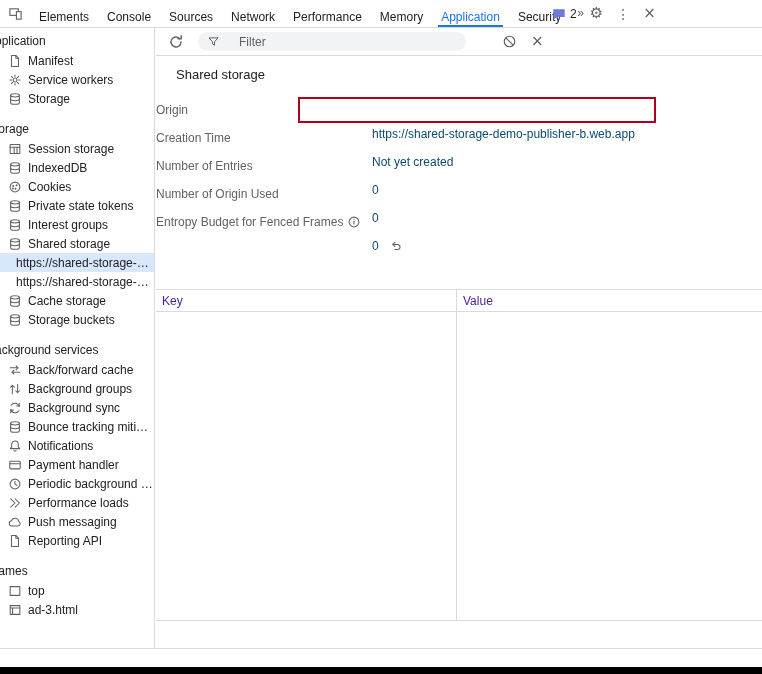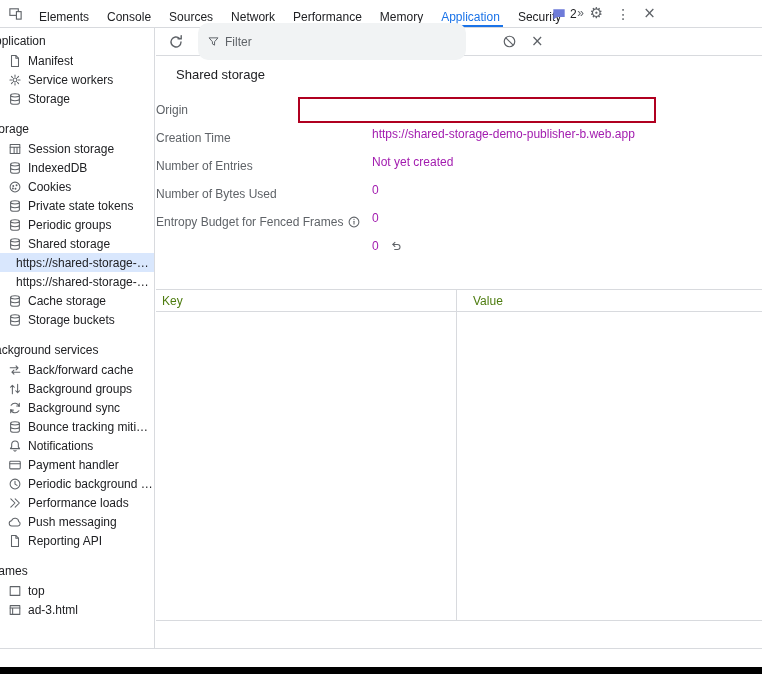--- a/index.html
+++ b/index.html
@@ -31,41 +31,41 @@
   .tree-item{height:19px;display:flex;align-items:center;gap:5px;padding-left:8px;white-space:nowrap;}
   .tree-item .icon{width:15px;flex:none;}
   .tree-item.child{padding-left:16px;}
   .tree-item.selected{background:var(--selbg,#d9e7fd);}
   .tree-item .lbl{overflow:hidden;text-overflow:ellipsis;}
 
   
   .panel{position:absolute;top:28px;left:156px;width:606px;height:620px;background:#fff;}
   .panel-toolbar{height:27px;border-bottom:1px solid #d8dade;display:flex;align-items:center;
                  gap:14px;padding-left:12px;}
-  .filter-pill{display:flex;align-items:center;gap:5px;background:#f1f3f4;border-radius:10px;
-               height:37px;width:250px;padding:0 9px;}
+  .filter-pill{display:flex;align-items:center;gap:19px;background:#f1f3f4;border-radius:10px;
+               height:19px;width:250px;padding:0 9px;}
   .filter-pill input{border:none;background:transparent;outline:none;font:inherit;color:#202124;width:100%;padding:0;}
   .filter-pill input::placeholder{color:#5f6368;}
   .tb-spacer{width:8px;}
   .panel-title{margin:11px 0 0 20px;font-size:13px;font-weight:400;height:23px;}
 
   .fields{margin-top:6px;}
   .field-row{height:28px;display:flex;align-items:center;}
   .field-label{width:206px;flex:none;display:flex;align-items:center;gap:4px;
                color:#5f6368;white-space:nowrap;}
-  .field-value{margin-left:10px;color:#a21caf;display:flex;align-items:flex-start;gap:10px;white-space:nowrap;margin-top:48px;}
+  .field-value{margin-left:10px;color:#0c4a6e;display:flex;align-items:flex-start;gap:10px;white-space:nowrap;margin-top:48px;}
 
   .annotation{position:absolute;left:142px;top:69px;width:354px;height:22px;
               border:2px solid var(--red,#b00020);pointer-events:none;}
 
   .datagrid{position:absolute;left:0;top:261px;width:606px;height:332px;box-sizing:border-box;
             border-top:1px solid #d8dade;border-bottom:1px solid #d8dade;}
-  .datagrid-header{height:21px;border-bottom:1px solid #d8dade;display:flex;align-items:center;color:#4d7c0f;}
+  .datagrid-header{height:21px;border-bottom:1px solid #d8dade;display:flex;align-items:center;color:#4c1d95;}
   .dg-col-key{width:300px;box-sizing:border-box;padding-left:6px;}
-  .dg-col-value{padding-left:17px;}
+  .dg-col-value{padding-left:7px;}
   .dg-divider{position:absolute;top:0;bottom:0;left:300px;width:1px;background:#d8dade;}
 
   .bottom-line{position:absolute;top:648px;left:0;width:762px;height:1px;background:#d8dade;}
   .black-bar{position:absolute;left:0;bottom:0;width:762px;height:7px;background:#000;}
 </style>
 </head>
 <body>
 
 <div class="screen">
 
@@ -178,21 +178,21 @@
           <span class="lbl">Private state tokens</span>
         </div>
         <div class="tree-item">
           <span class="icon">
             <svg viewBox="0 0 16 16" width="14" height="14" fill="none" stroke="#5f6368" stroke-width="1.2" stroke-linecap="round" stroke-linejoin="round">
               <ellipse cx="8" cy="3.8" rx="5" ry="1.9"></ellipse>
               <path d="M3 3.8v8.4c0 1 2.2 1.9 5 1.9s5-.9 5-1.9V3.8"></path>
               <path d="M3 8c0 1 2.2 1.9 5 1.9S13 9 13 8"></path>
             </svg>
           </span>
-          <span class="lbl">Periodic groups</span>
+          <span class="lbl">Interest groups</span>
         </div>
         <div class="tree-item">
           <span class="icon">
             <svg viewBox="0 0 16 16" width="14" height="14" fill="none" stroke="#5f6368" stroke-width="1.2" stroke-linecap="round" stroke-linejoin="round">
               <ellipse cx="8" cy="3.8" rx="5" ry="1.9"></ellipse>
               <path d="M3 3.8v8.4c0 1 2.2 1.9 5 1.9s5-.9 5-1.9V3.8"></path>
               <path d="M3 8c0 1 2.2 1.9 5 1.9S13 9 13 8"></path>
             </svg>
           </span>
           <span class="lbl">Shared storage</span>
@@ -384,21 +384,21 @@
         <div class="field-row">
           <span class="field-label">
             <span>Number of Entries</span>
           </span>
           <span class="field-value">
             <span>0</span>
           </span>
         </div>
         <div class="field-row">
           <span class="field-label">
-            <span>Number of Bytes Used</span>
+            <span>Number of Origin Used</span>
           </span>
           <span class="field-value">
             <span>0</span>
           </span>
         </div>
         <div class="field-row">
           <span class="field-label">
             <span>Entropy Budget for Fenced Frames</span>
             <span class="icon">
               <svg viewBox="0 0 16 16" width="14" height="14" fill="none" stroke="#5f6368" stroke-width="1.2" stroke-linecap="round" stroke-linejoin="round">

